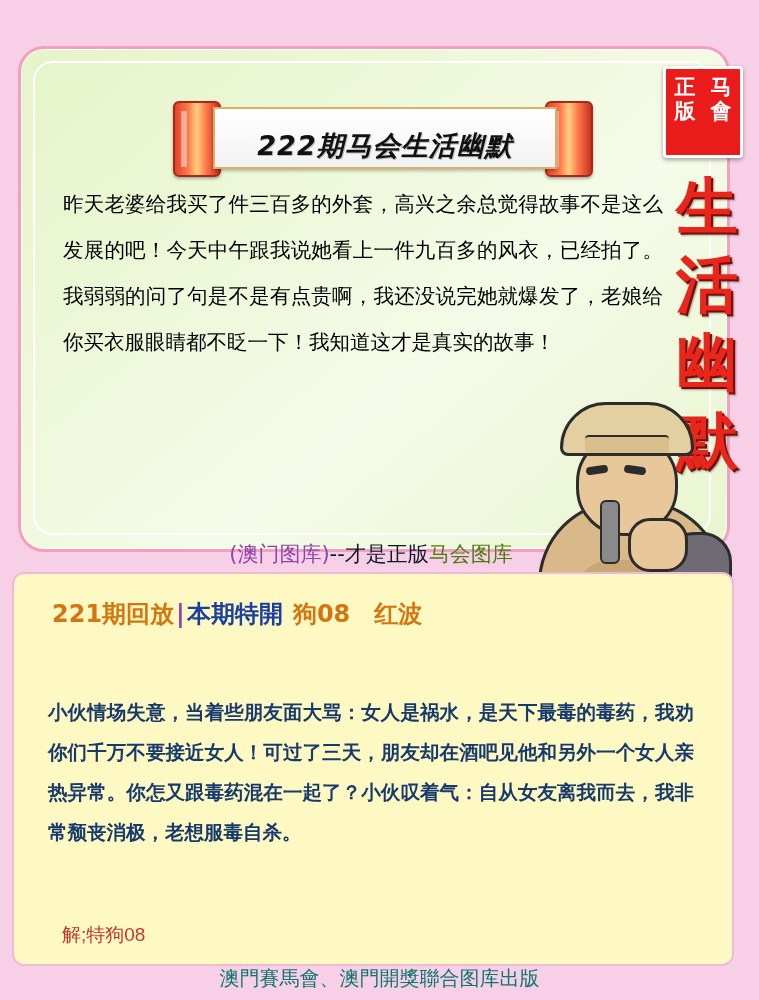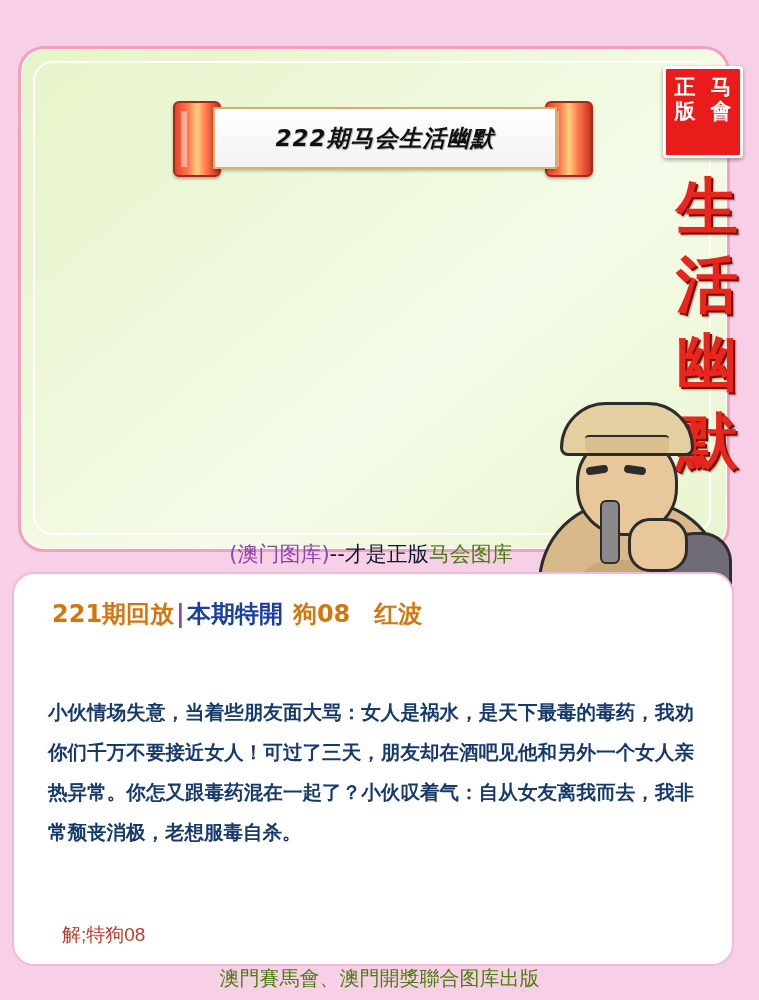--- a/index.html
+++ b/index.html
@@ -97,26 +97,26 @@
   .scroll-roll.right { right: 0; }
   .scroll-roll:after {
     content: "";
     position: absolute;
     left: 6px; top: 8px;
     width: 6px; height: 56px;
     background: rgba(255,255,255,0.45);
   }
   .scroll-title {
     position: absolute;
-    left: 0; top: 0;
+    left: 0; top: 8px;
     width: 340px;
     height: 58px;
     line-height: 58px;
     text-align: center;
-    font-size: 23px;
+    font-size: 27px;
     font-weight: bold;
     font-style: italic;
     color: #111111;
     letter-spacing: 1px;
     font-family: "DejaVu Sans", sans-serif;
     text-shadow: 1px 1px 0 #bbbbbb;
     border-radius: 7px;
   }
 
   
@@ -272,23 +272,23 @@
     border: 3px solid #2c2c2c;
     border-radius: 22px;
   }
 
   
   .cream-panel {
     position: absolute;
     left: 12px; top: 572px;
     width: 718px;
     height: 390px;
-    background: #ffffff;
+    background: #fef9c3;
     border: 2px solid #f0b9d4;
-    border-radius: 22px;
+    border-radius: 12px;
   }
   .cream-heading {
     position: absolute;
     left: 38px; top: 24px;
     font-size: 24px;
     font-weight: bold;
     font-family: "DejaVu Sans", sans-serif;
     white-space: nowrap;
   }
   .cream-heading .h1 { color: #d4760f; }
@@ -316,41 +316,42 @@
     font-family: Liberation Sans, sans-serif;
   }
 
   
   .footer {
     position: absolute;
     left: 0; bottom: 8px;
     width: 759px;
     text-align: center;
     font-size: 20px;
-    color: #4d7c0f;
+    color: #0f766e;
     font-family: "DejaVu Sans", sans-serif;
   }
 </style>
 </head>
 <body>
 
 <div class="page">
 
 
   <div class="green-panel">
     <div class="green-inner"></div>
 
     <div class="scroll-banner">
       <div class="scroll-roll left"></div>
       <div class="scroll-roll right"></div>
       <div class="scroll-body">
         <div class="scroll-title">222期马会生活幽默</div>
       </div>
     </div>
 
+    <div class="body-text">昨天老婆给我买了件三百多的外套，高兴之余总觉得故事不是这么发展的吧！今天中午跟我说她看上一件九百多的风衣，已经拍了。我弱弱的问了句是不是有点贵啊，我还没说完她就爆发了，老娘给你买衣服眼睛都不眨一下！我知道这才是真实的故事！</div>
   </div>
 
   <div class="sub-caption">
     <span class="a">(澳门图库)</span><span class="b">--才是正版</span><span class="c">马会图库</span>
   </div>
 
   <div class="stamp">
     <div class="col col1">正版</div>
     <div class="col col2">马會</div>
   </div>

